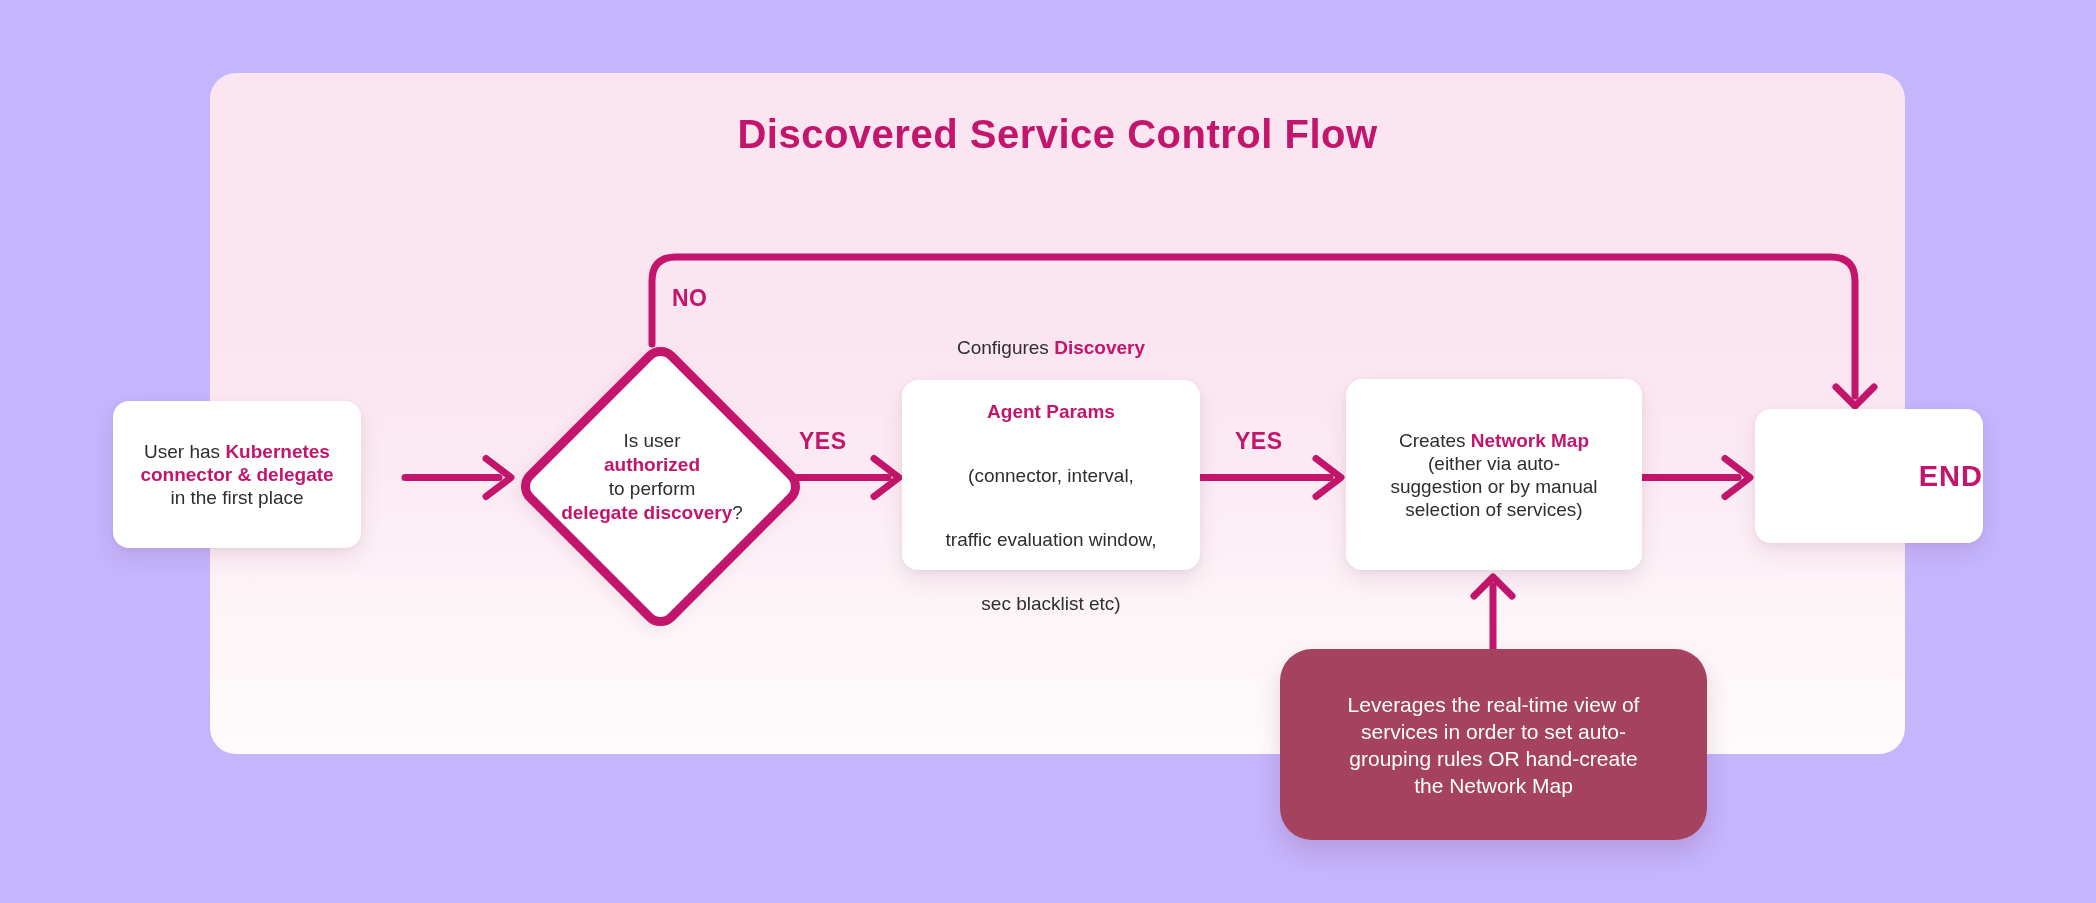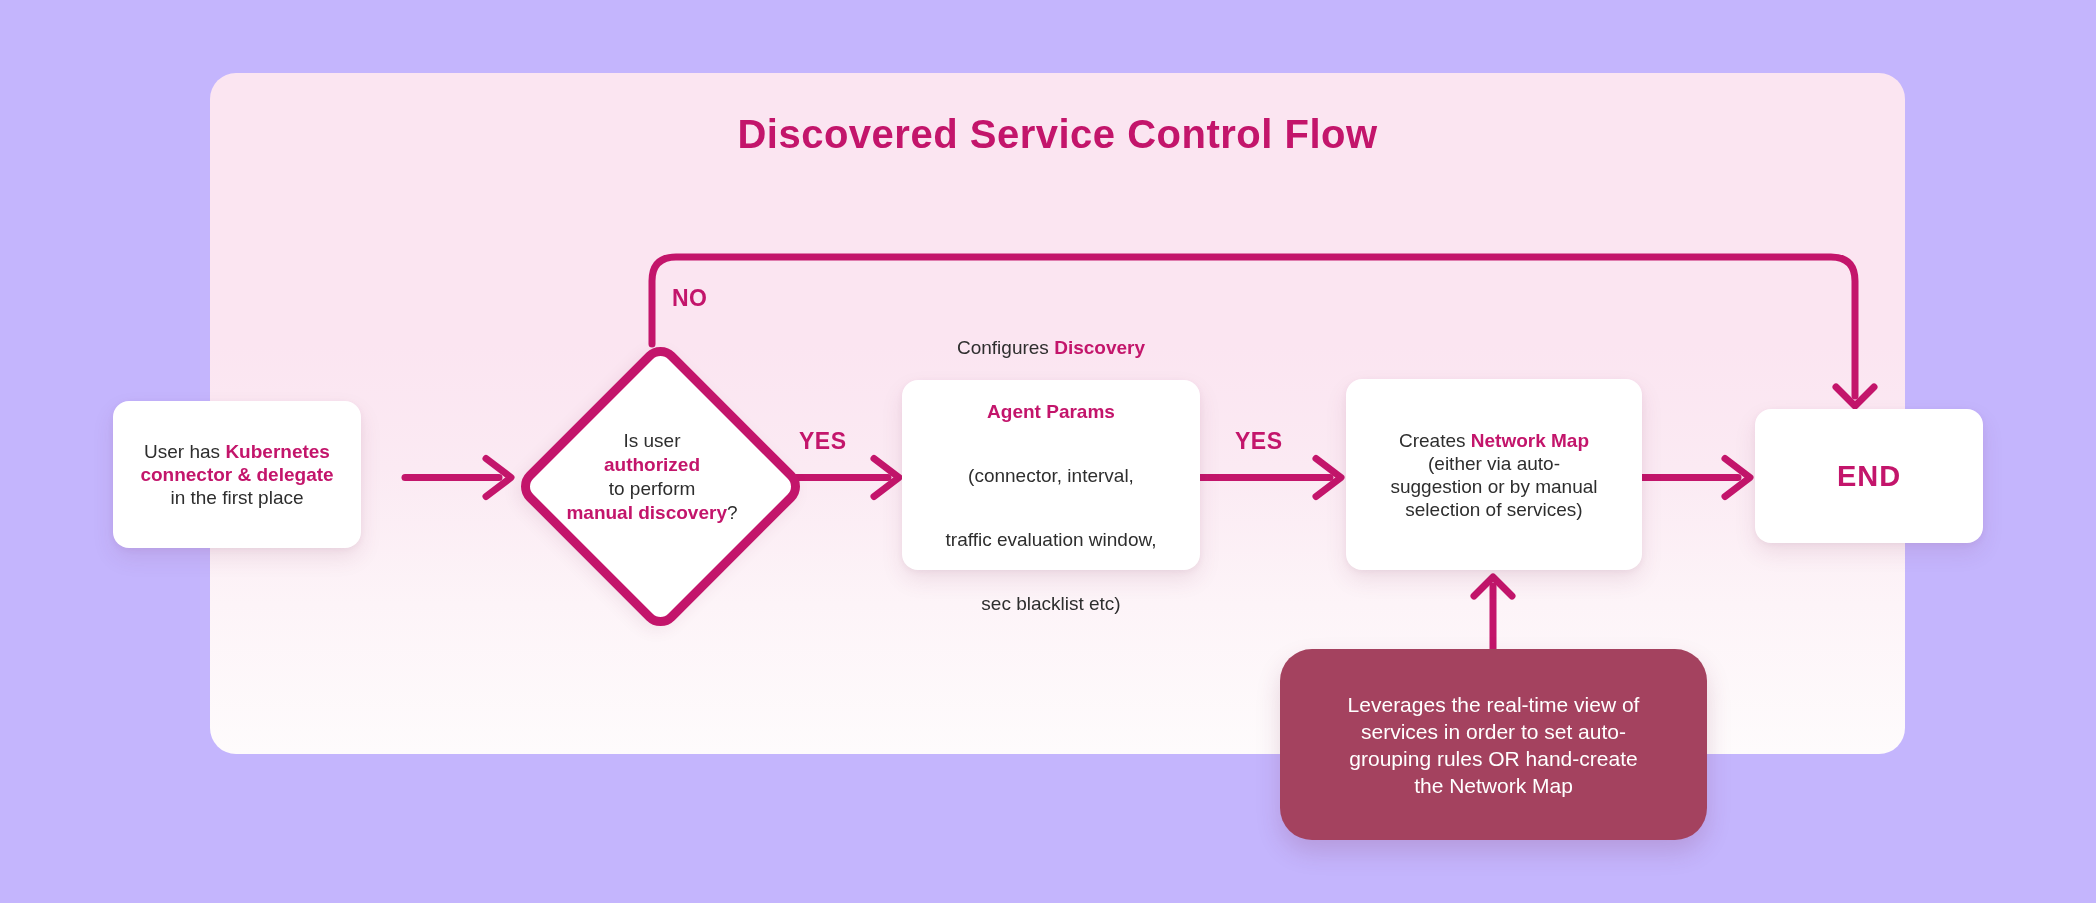--- a/index.html
+++ b/index.html
@@ -19,21 +19,21 @@
     position:absolute;display:flex;flex-direction:column;justify-content:center;align-items:center;
     text-align:center;font-size:19px;line-height:23px;
   }
   .card{
     background:#FFFFFF;border-radius:16px;
     box-shadow:0 10px 22px rgba(120,40,80,0.10),0 2px 6px rgba(120,40,80,0.06);
   }
   .node-start{left:113px;top:401px;width:248px;height:147px;}
   .node-configure{left:902px;top:380px;width:298px;height:190px;gap:41px;}
   .node-networkmap{left:1346px;top:379px;width:296px;height:191px;}
-  .node-end{left:1755px;top:409px;width:228px;height:134px;font-size:29px;font-weight:bold;color:#C3156B;letter-spacing:1px;}
+  .node-end{left:1755px;top:409px;width:228px;height:134px;font-size:29px;font-weight:bold;color:#C3156B;letter-spacing:1px;align-items:flex-end;}
   .diamond-shape{
     position:absolute;left:556px;top:382px;width:191px;height:191px;background:#FFFFFF;
     border:9px solid #C3156B;border-radius:20px;transform:rotate(45deg);
     box-shadow:0 6px 16px rgba(120,40,80,0.08);
   }
   .diamond-text{left:537px;top:429px;width:230px;height:96px;font-size:19px;line-height:24px;}
   .node-note{
     left:1280px;top:649px;width:427px;height:191px;background:#A4425F;border-radius:32px;
     color:#FFFFFF;font-size:21px;line-height:27px;
     box-shadow:0 12px 24px rgba(120,40,80,0.18);
@@ -93,21 +93,21 @@
     <span class="tline"><span>User has </span><span class="accent">Kubernetes</span></span>
     <span class="tline"><span class="accent">connector &amp; delegate</span></span>
     <span class="tline"><span>in the first place</span></span>
   </div>
 
   <div class="diamond-shape"></div>
   <div class="node diamond-text">
     <span class="tline"><span>Is user</span></span>
     <span class="tline"><span class="accent">authorized</span></span>
     <span class="tline"><span>to perform</span></span>
-    <span class="tline"><span class="accent">manual discovery</span><span>?</span></span>
+    <span class="tline"><span class="accent">delegate discovery</span><span>?</span></span>
   </div>
 
   <div class="node card node-configure">
     <span class="tline"><span>Configures </span><span class="accent">Discovery</span></span>
     <span class="tline"><span class="accent">Agent Params</span></span>
     <span class="tline"><span>(connector, interval,</span></span>
     <span class="tline"><span>traffic evaluation window,</span></span>
     <span class="tline"><span>sec blacklist etc)</span></span>
   </div>
 

